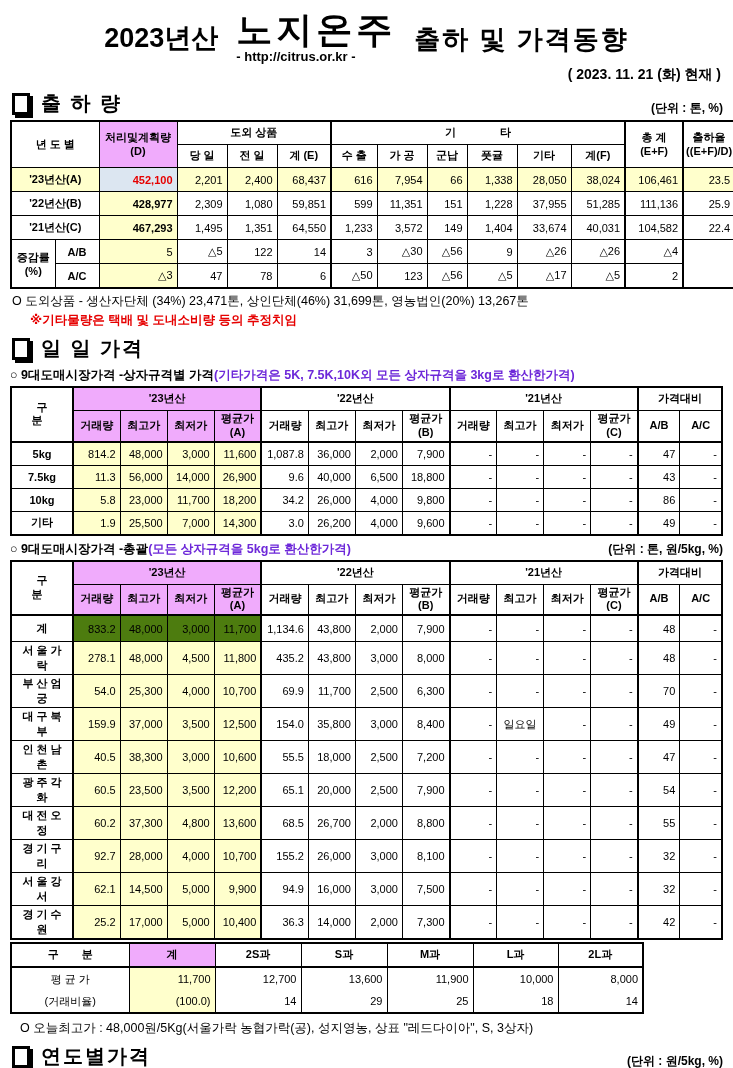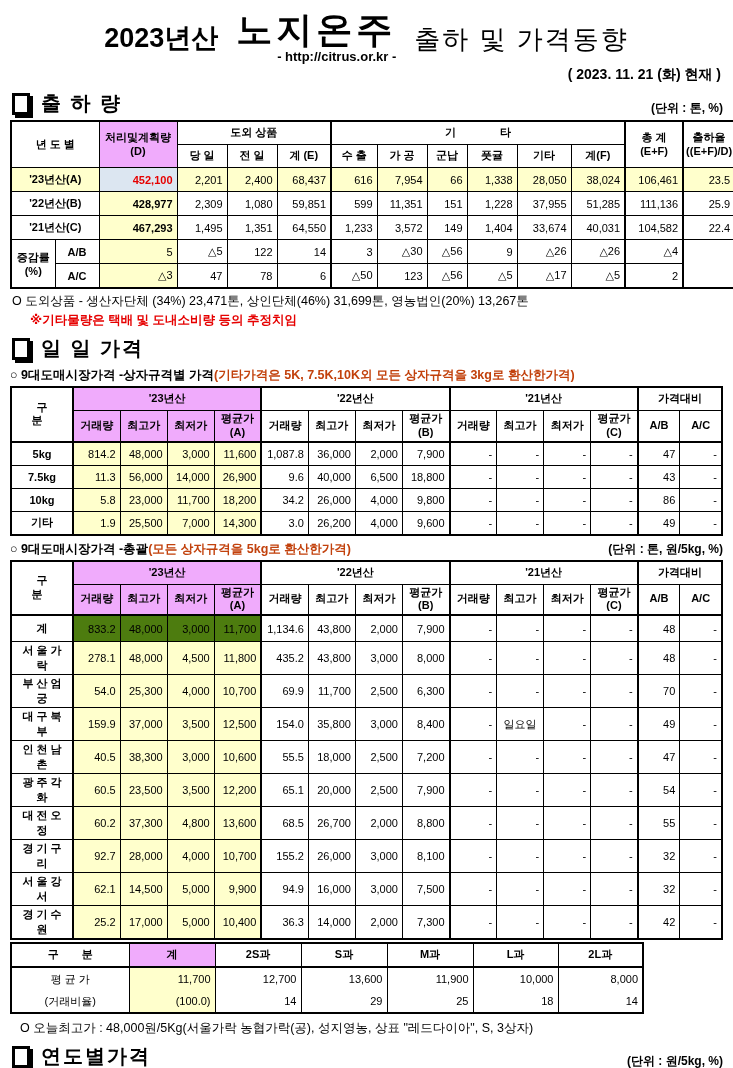--- a/index.html
+++ b/index.html
@@ -2,36 +2,36 @@
 <html><head>
 <meta charset="utf-8">
 <style>
   html,body{margin:0;padding:0;background:#fff;}
   body{width:733px;height:1068px;box-sizing:border-box;padding:8px 10px 0 10px;
        font-family:"Liberation Sans","DejaVu Sans",sans-serif;color:#000;overflow:hidden;}
 
   
   .title-line{display:flex;justify-content:center;align-items:flex-start;gap:18px;margin-top:4px;}
   .t-season{font-size:27px;font-weight:bold;padding-top:8px;}
-  .t-prod-wrap{display:flex;flex-direction:column;align-items:flex-end;}
+  .t-prod-wrap{display:flex;flex-direction:column;align-items:flex-start;}
   .t-prod{font-size:36px;font-weight:900;letter-spacing:4px;line-height:1;}
   .t-url{font-size:13px;font-weight:bold;margin-top:1px;}
-  .t-rest{font-size:26px;font-weight:normal;padding-top:10px;letter-spacing:2px;}
+  .t-rest{font-size:26px;font-weight:bold;padding-top:10px;letter-spacing:2px;}
   .t-date{text-align:right;font-size:14px;font-weight:bold;margin:2px 2px 4px 0;}
 
   
   .sec-row{display:flex;justify-content:space-between;align-items:flex-end;margin:6px 0 3px 0;}
   .sec-title{display:flex;align-items:center;font-size:20px;font-weight:bold;letter-spacing:2px;}
   .sqicon{display:inline-block;width:12px;height:16px;border:3px solid #000;
           box-shadow:3px 3px 0 #000;margin-right:11px;margin-left:2px;background:#fff;}
   .unit{font-size:12px;font-weight:bold;}
   .daily-sum{font-size:19px;font-weight:bold;margin-left:10px;letter-spacing:0;}
 
   .subline{display:flex;justify-content:space-between;align-items:flex-end;font-size:12.5px;font-weight:bold;margin:5px 0 2px 0;}
-  .blue{color:#c2410c;}
+  .blue{color:#6d28d9;}
   .note{font-size:12.5px;margin:4px 0 0 2px;}
   .note-red{color:#E60000;font-weight:bold;font-size:12.5px;margin:2px 0 0 20px;}
 
   
   table{border-collapse:collapse;table-layout:fixed;width:100%;border:2px solid #000;margin-top:2px;}
   th,td{border:1px solid #000;font-size:11px;padding:1px 4px;height:20px;overflow:hidden;
         white-space:pre-line;vertical-align:middle;}
   th{text-align:center;font-weight:bold;padding:1px 2px;line-height:1.25;}
   td{text-align:right;}
   td:first-child,th:first-child{text-align:center;}

